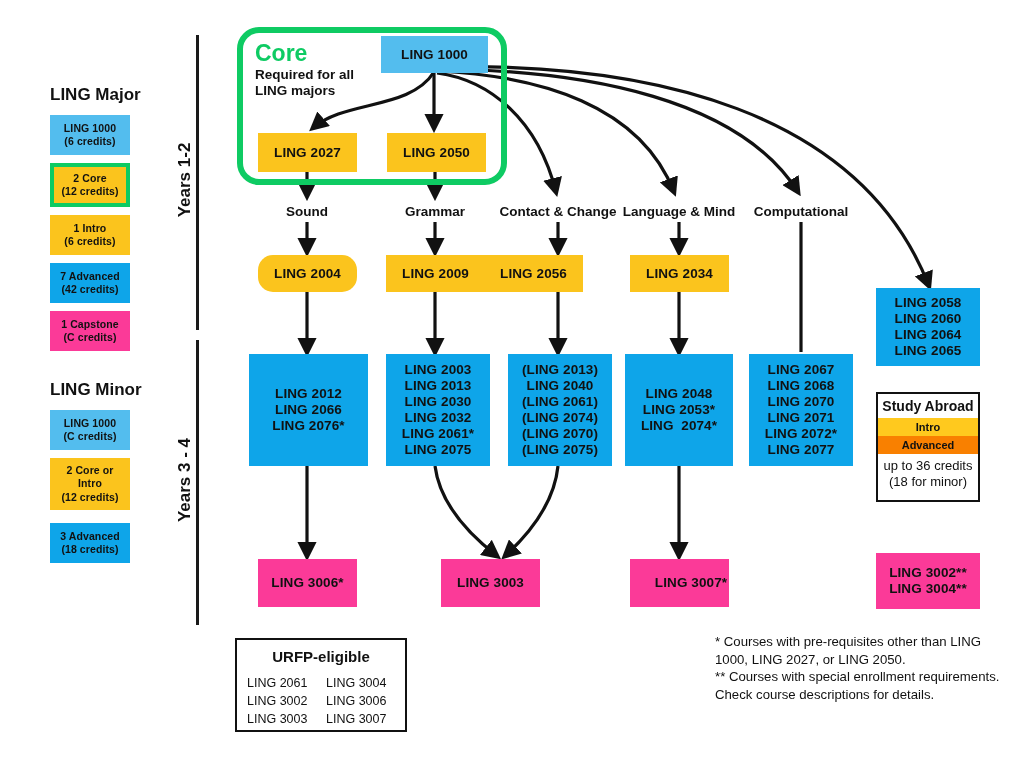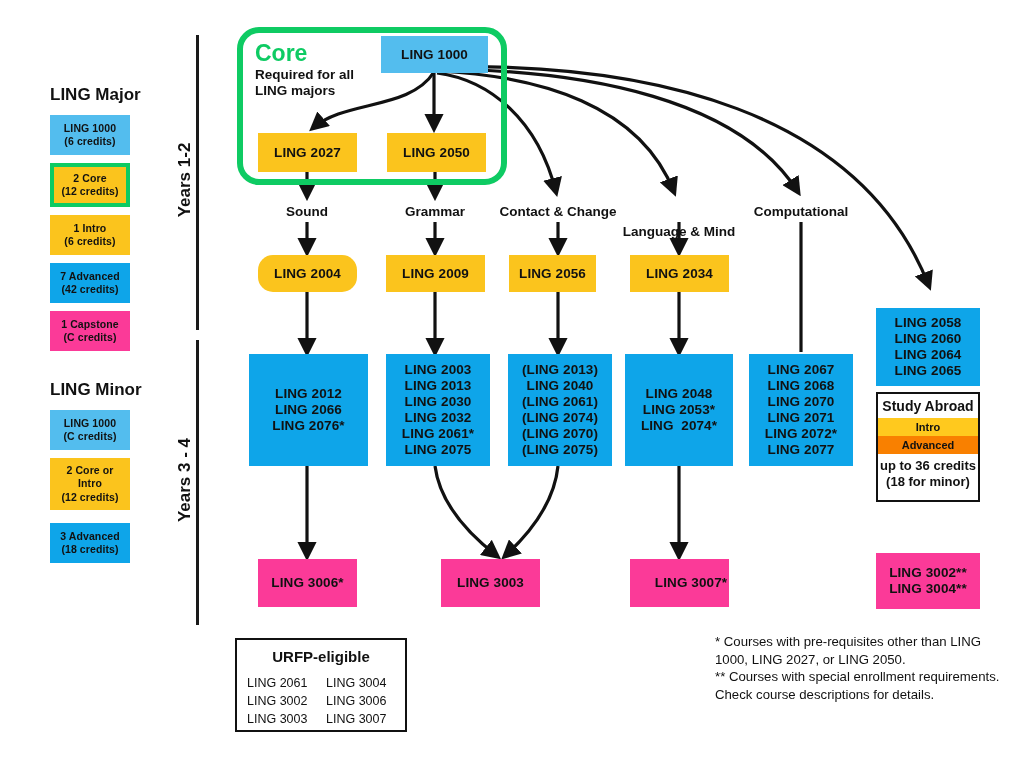--- a/index.html
+++ b/index.html
@@ -174,30 +174,30 @@
   <div class="abs box yellow courseblock" style="left:258px;top:133px;width:99px;height:39px;">
     <span>LING 2027</span>
   </div>
   <div class="abs box yellow courseblock" style="left:387px;top:133px;width:99px;height:39px;">
     <span>LING 2050</span>
   </div>
 
   <div class="abs track-label" style="left:247px;top:204px;width:120px;">Sound</div>
   <div class="abs track-label" style="left:375px;top:204px;width:120px;">Grammar</div>
   <div class="abs track-label" style="left:488px;top:204px;width:140px;">Contact &amp; Change</div>
-  <div class="abs track-label" style="left:609px;top:204px;width:140px;margin-top:20px;">Language &amp; Mind</div>
+  <div class="abs track-label" style="left:609px;top:204px;width:140px;">Language &amp; Mind</div>
   <div class="abs track-label" style="left:741px;top:204px;width:120px;">Computational</div>
 
   <div class="abs box yellow courseblock" style="left:258px;top:255px;width:99px;height:37px;border-radius:15px;">
     <span>LING 2004</span>
   </div>
   <div class="abs box yellow courseblock" style="left:386px;top:255px;width:99px;height:37px;">
     <span>LING 2009</span>
   </div>
-  <div class="abs box yellow courseblock" style="left:509px;top:255px;width:87px;height:37px;">
+  <div class="abs box yellow courseblock" style="left:484px;top:255px;width:99px;height:37px;">
     <span>LING 2056</span>
   </div>
   <div class="abs box yellow courseblock" style="left:630px;top:255px;width:99px;height:37px;">
     <span>LING 2034</span>
   </div>
 
   <div class="abs box orange courseblock multiline" style="left:249px;top:354px;width:119px;height:112px;">
     <span>LING 2012</span>
     <span>LING 2066</span>
     <span>LING 2076*</span>
@@ -229,36 +229,36 @@
 
   <div class="abs box orange courseblock multiline" style="left:749px;top:354px;width:104px;height:112px;">
     <span>LING 2067</span>
     <span>LING 2068</span>
     <span>LING 2070</span>
     <span>LING 2071</span>
     <span>LING 2072*</span>
     <span>LING 2077</span>
   </div>
 
-  <div class="abs box orange courseblock multiline" style="left:876px;top:288px;width:104px;height:78px;margin-top:20px;">
+  <div class="abs box orange courseblock multiline" style="left:876px;top:288px;width:104px;height:78px;">
     <span>LING 2058</span>
     <span>LING 2060</span>
     <span>LING 2064</span>
     <span>LING 2065</span>
   </div>
 
   <div class="abs panel" style="left:876px;top:392px;width:104px;height:110px;">
     <div class="panel-title" style="padding:4px 0 4px;">Study Abroad</div>
     <div class="panel-band" style="background:#ffc91e;padding:3px 0;">
       <span>Intro</span>
     </div>
     <div class="panel-band" style="background:#f98000;padding:3px 8px;">
       <span>Advanced</span>
     </div>
-    <div class="panel-foot" style="padding:4px 0 0;white-space:pre-line;font-weight:bold;">up to 36 credits
+    <div class="panel-foot" style="padding:4px 0 0;white-space:pre-line;">up to 36 credits
 (18 for minor)</div>
   </div>
 
   <div class="abs box pink courseblock multiline" style="left:258px;top:559px;width:99px;height:48px;">
     <span>LING 3006*</span>
   </div>
   <div class="abs box pink courseblock multiline" style="left:441px;top:559px;width:99px;height:48px;">
     <span>LING 3003</span>
   </div>
   <div class="abs box pink courseblock multiline" style="left:630px;top:559px;width:99px;height:48px;padding-left:23px;">

